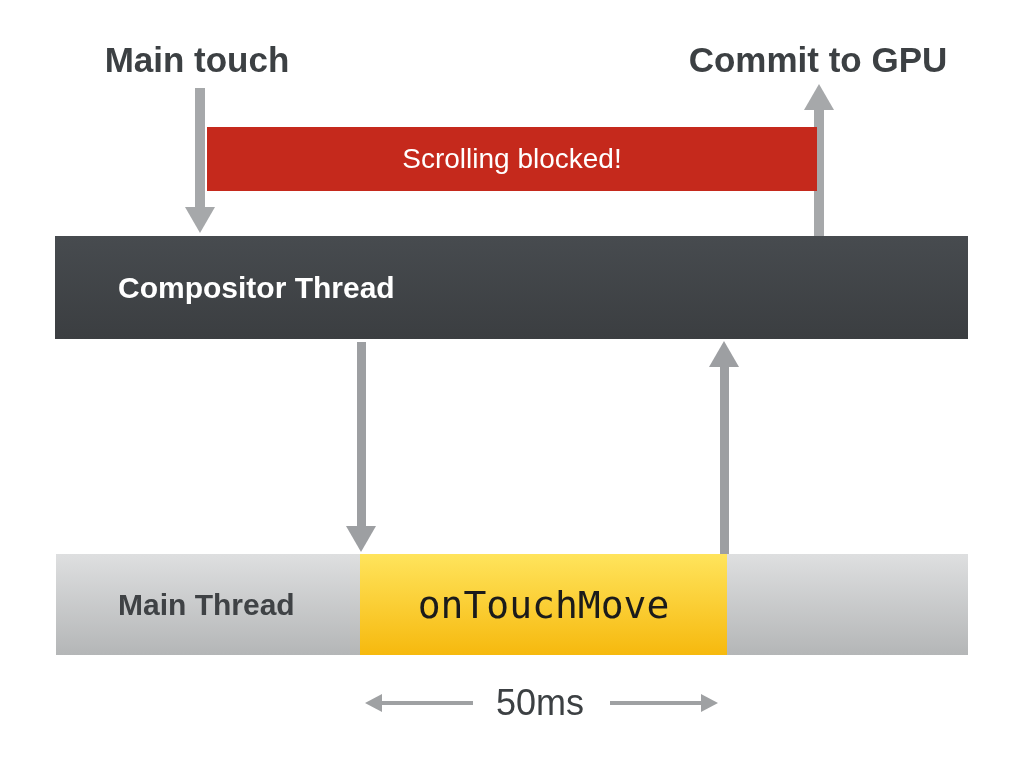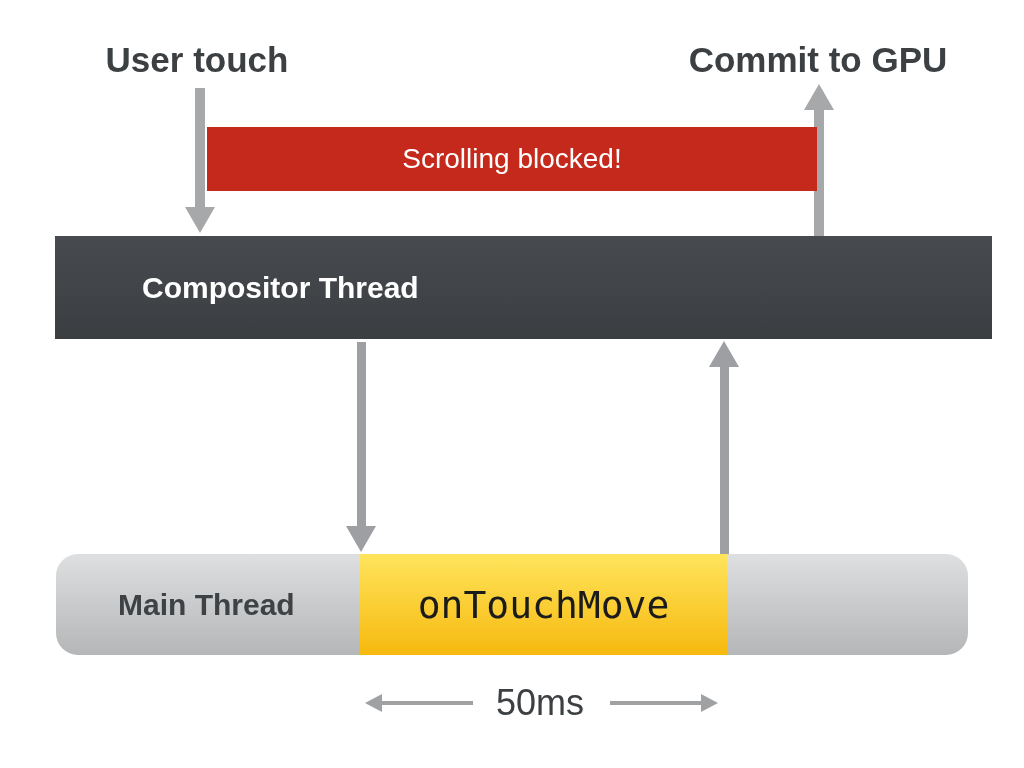--- a/index.html
+++ b/index.html
@@ -78,21 +78,20 @@
   
   #compositor-bar {
     position: absolute;
     left: 55px;
     top: 236px;
     width: 913px;
     height: 103px;
     background: linear-gradient(180deg, #474b4f 0%, #3b3e41 100%);
     display: flex;
     align-items: center;
-    padding-left: 24px;
   }
   #compositor-bar .bar-label {
     color: #ffffff;
     font-size: 30px;
     font-weight: bold;
     padding-left: 63px;
   }
 
   
   #touchmove-label {
@@ -109,21 +108,20 @@
   
   #main-thread-bar {
     position: absolute;
     left: 56px;
     top: 554px;
     width: 912px;
     height: 101px;
     background: linear-gradient(180deg, #dedfe0 0%, #b4b6b7 100%);
     display: flex;
     align-items: center;
-    border-radius: 22px;
   }
   #main-thread-bar .bar-label {
     color: #3f4245;
     font-size: 30px;
     font-weight: bold;
     padding-left: 62px;
     position: relative;
     z-index: 2;
   }
   #handler-segment {
@@ -175,21 +173,21 @@
   .h-arrow.dir-right .head  { right: 0; border-left: 17px solid #9fa1a3; }
 
   #duration-arrow-left  { left: 365px; top: 693px; }
   #duration-arrow-right { left: 610px; top: 693px; }
 </style>
 </head>
 <body>
 
 <div id="canvas">
 
-  <div class="top-label" id="user-touch-label">User touch</div>
+  <div class="top-label" id="user-touch-label">Main touch</div>
   <div class="top-label" id="commit-gpu-label">Commit to GPU</div>
 
   <div class="v-arrow dir-down" id="arrow-user-touch">
     <div class="shaft"></div>
     <div class="head"></div>
   </div>
 
   <div class="v-arrow dir-up" id="arrow-commit-gpu">
     <div class="shaft"></div>
     <div class="head"></div>

